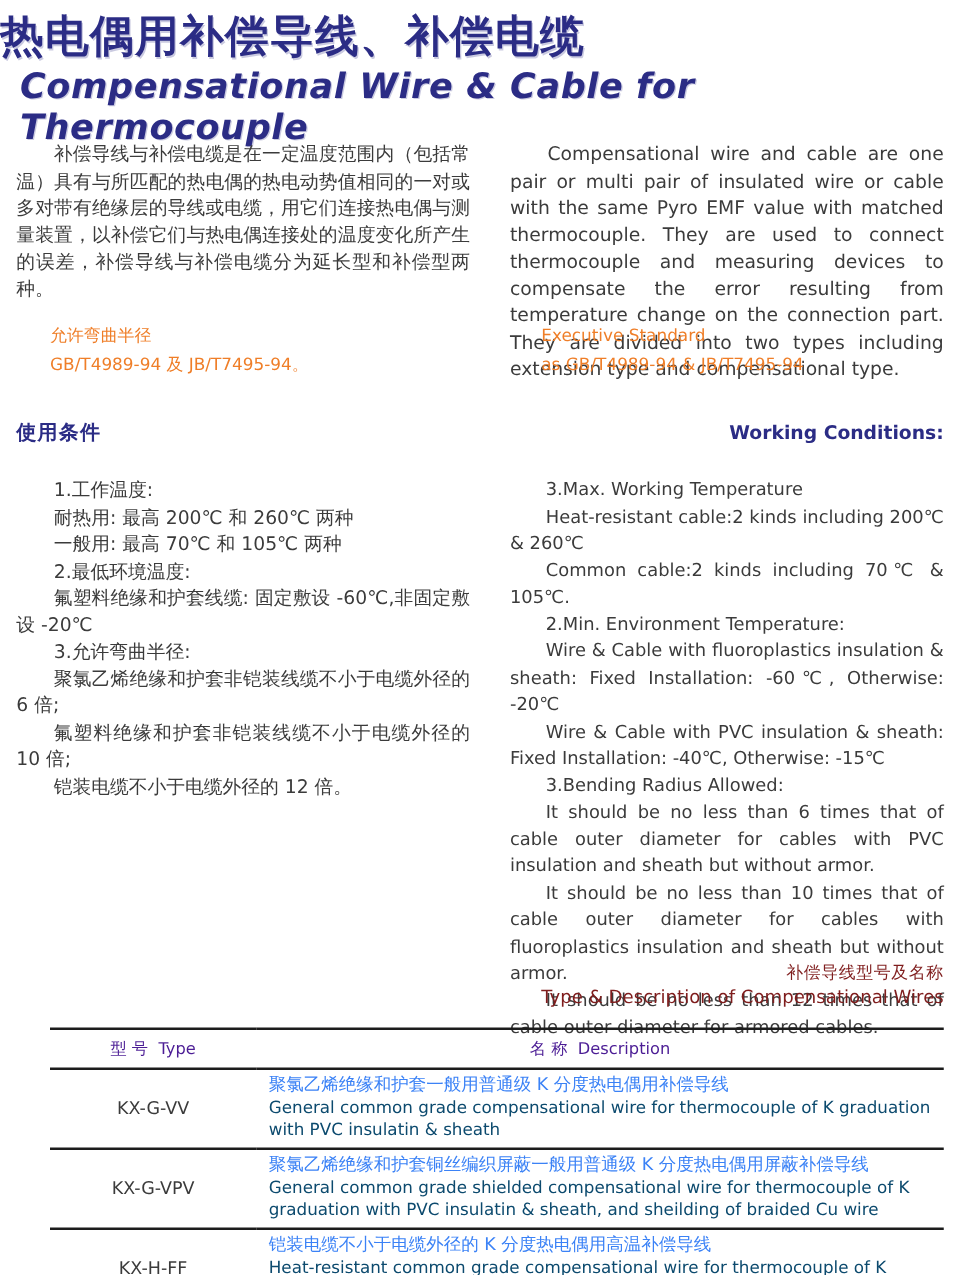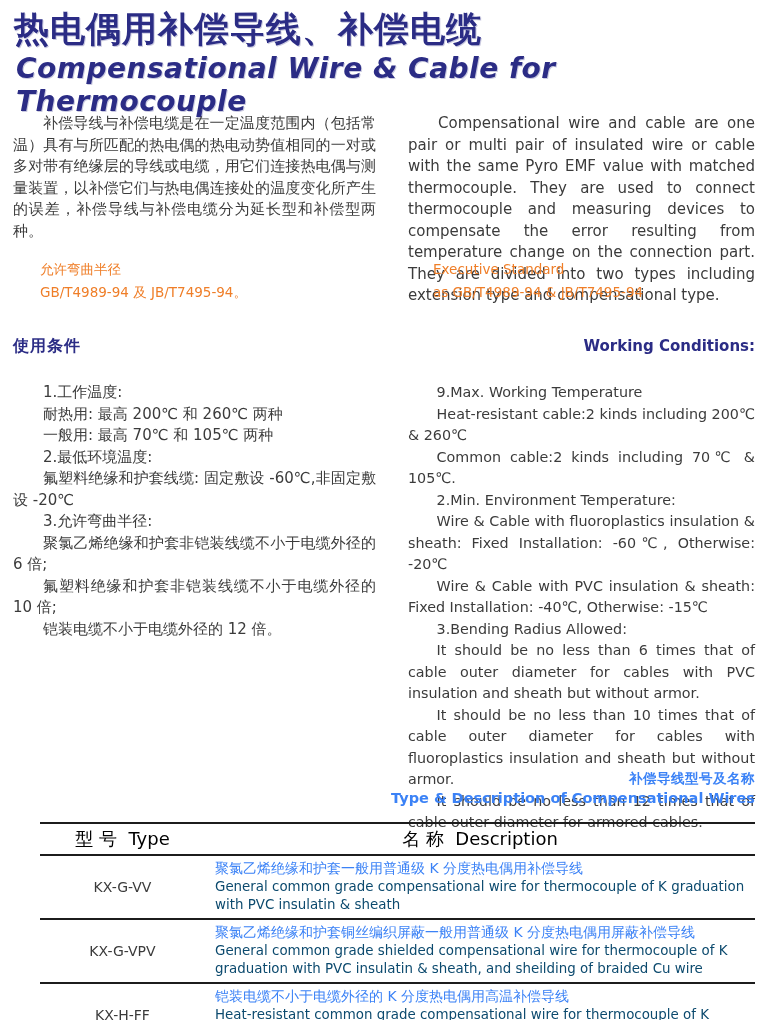--- a/index.html
+++ b/index.html
@@ -3,21 +3,21 @@
 <meta charset="utf-8">
 <style>
   * { margin:0; padding:0; box-sizing:border-box; }
   html,body { background:#fff; }
   .page {
     position:relative; width:780px; height:1020px; background:#ffffff;
     font-family:"DejaVu Sans","Liberation Sans",sans-serif; color:#3b3b3b;
     overflow:hidden;
   }
   .title-zh {
-    position:absolute; left:14px; top:6px;
+    position:absolute; left:0; top:6px;
     font-size:35px; font-weight:bold; color:#2b2c85; letter-spacing:1px;
     text-shadow:1px 1px 0 rgba(43,44,133,.25);
   }
   .title-en {
     position:absolute; left:16px; top:52px;
     font-size:28px; font-weight:bold; font-style:italic; color:#2b2c85;
     text-shadow:1px 1px 0 rgba(43,44,133,.25);
     letter-spacing:.5px;
   }
   .row { position:absolute; left:13px; width:742px; display:flex; justify-content:space-between; }
@@ -31,32 +31,32 @@
   .wc-head-row { top:336px; align-items:baseline; }
   .wc-zh { font-size:16px; font-weight:bold; color:#2b2c85; letter-spacing:1px;text-align:right; }
   .wc-en { font-size:15px; font-weight:bold; color:#2b2c85; }
   .cond-row { top:382px; }
   .cond-row p { margin:0; text-indent:2em; text-align:justify; }
   .cond-row .col-l p { font-size:15px; line-height:21.5px; }
   .cond-row .col-r p { font-size:14.3px; line-height:21.5px; }
   .type-head { position:absolute; left:14px; top:740px; color:#2b2c85; font-weight:bold; }
   .type-head .zh { font-size:18px; letter-spacing:1px; }
   .type-head .en { font-size:18px; margin-left:3px; }
-  .subtitles { position:absolute; right:25px; top:769px; text-align:right; color:#3b82f6; font-weight:bold; }
+  .subtitles { position:absolute; right:25px; top:769px; text-align:right; color:#7f1d1d; font-weight:normal; }
   .subtitles .s-zh { font-size:13.5px; line-height:19px; letter-spacing:.5px; }
   .subtitles .s-en { font-size:14.5px; line-height:20px; }
   table.spec {
     position:absolute; left:40px; top:822px; width:715px;
     border-collapse:collapse; table-layout:fixed;
   }
   table.spec th, table.spec td { border:0; vertical-align:middle; }
   table.spec tr { border-bottom:2px solid #1c1c1c; }
   table.spec tr:first-child { border-top:2px solid #1c1c1c; }
   col.c-type { width:165px; }
-  table.spec th { font-weight:normal; font-size:18px; color:#000000; text-align:center; white-space:pre-wrap; height:32px; }
+  table.spec th { font-weight:normal; font-size:13px; color:#4c1d95; text-align:center; white-space:pre-wrap; height:32px; }
   td.t-type { text-align:center; font-size:14px; color:#3b3b3b; }
   td.t-desc, th.h-desc { border-left:1.5px solid #1c1c1c; }
   td.t-desc { padding:3px 6px 4px 10px; }
   .d-zh { font-size:14px; line-height:19px; color:#3b82f6; }
   .d-en { font-size:13.4px; line-height:18px; color:#0c4a6e; }
 </style>
 </head>
 <body>
 
 <div class="page">
@@ -95,21 +95,21 @@
       <p>耐热用: 最高 200℃ 和 260℃ 两种</p>
       <p>一般用: 最高 70℃ 和 105℃ 两种</p>
       <p>2.最低环境温度:</p>
       <p>氟塑料绝缘和护套线缆: 固定敷设 -60℃,非固定敷设 -20℃</p>
       <p>3.允许弯曲半径:</p>
       <p>聚氯乙烯绝缘和护套非铠装线缆不小于电缆外径的 6 倍;</p>
       <p>氟塑料绝缘和护套非铠装线缆不小于电缆外径的 10 倍;</p>
       <p>铠装电缆不小于电缆外径的 12 倍。</p>
     </div>
     <div class="col-r">
-      <p>9.Max. Working Temperature</p>
+      <p>3.Max. Working Temperature</p>
       <p>Heat-resistant cable:2 kinds including 200℃ &amp; 260℃</p>
       <p>Common cable:2 kinds including 70℃ &amp; 105℃.</p>
       <p>2.Min. Environment Temperature:</p>
       <p>Wire &amp; Cable with fluoroplastics insulation &amp; sheath: Fixed Installation: -60℃,  Otherwise:  -20℃</p>
       <p>Wire &amp; Cable with PVC insulation &amp; sheath:  Fixed Installation: -40℃,  Otherwise:  -15℃</p>
       <p>3.Bending Radius Allowed:</p>
       <p>It should be no less than 6 times that of cable outer diameter for cables with PVC insulation and sheath but without armor.</p>
       <p>It should be no less than 10 times that of cable outer diameter for cables with fluoroplastics insulation and sheath but without armor.</p>
       <p>It should be no less than 12 times that of cable outer diameter for armored cables.</p>
     </div>

